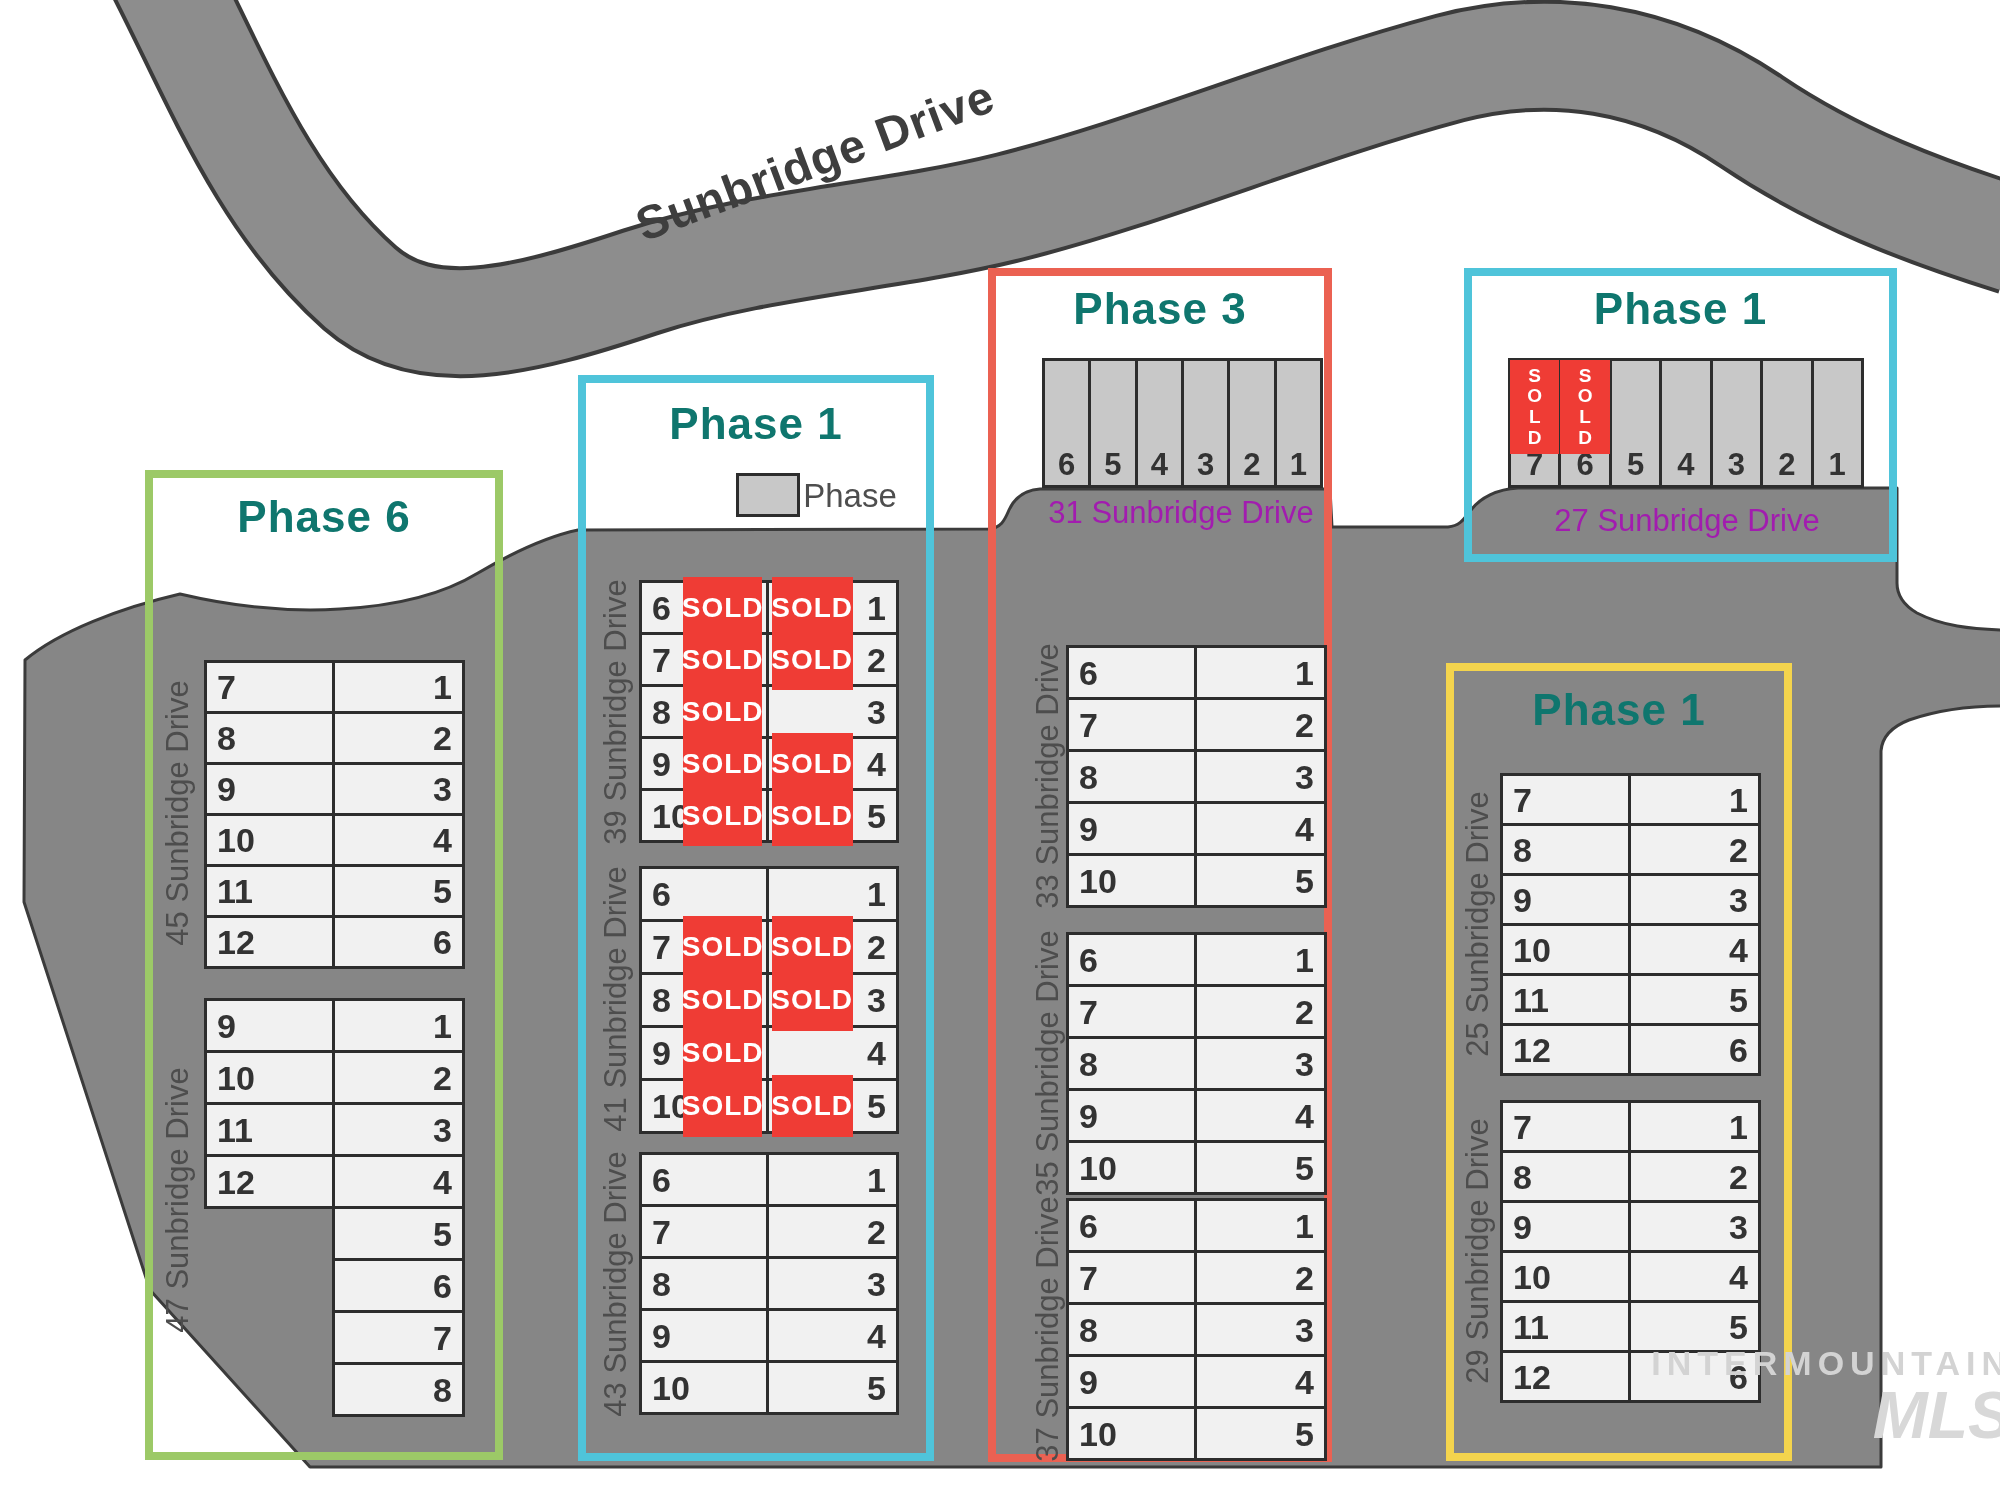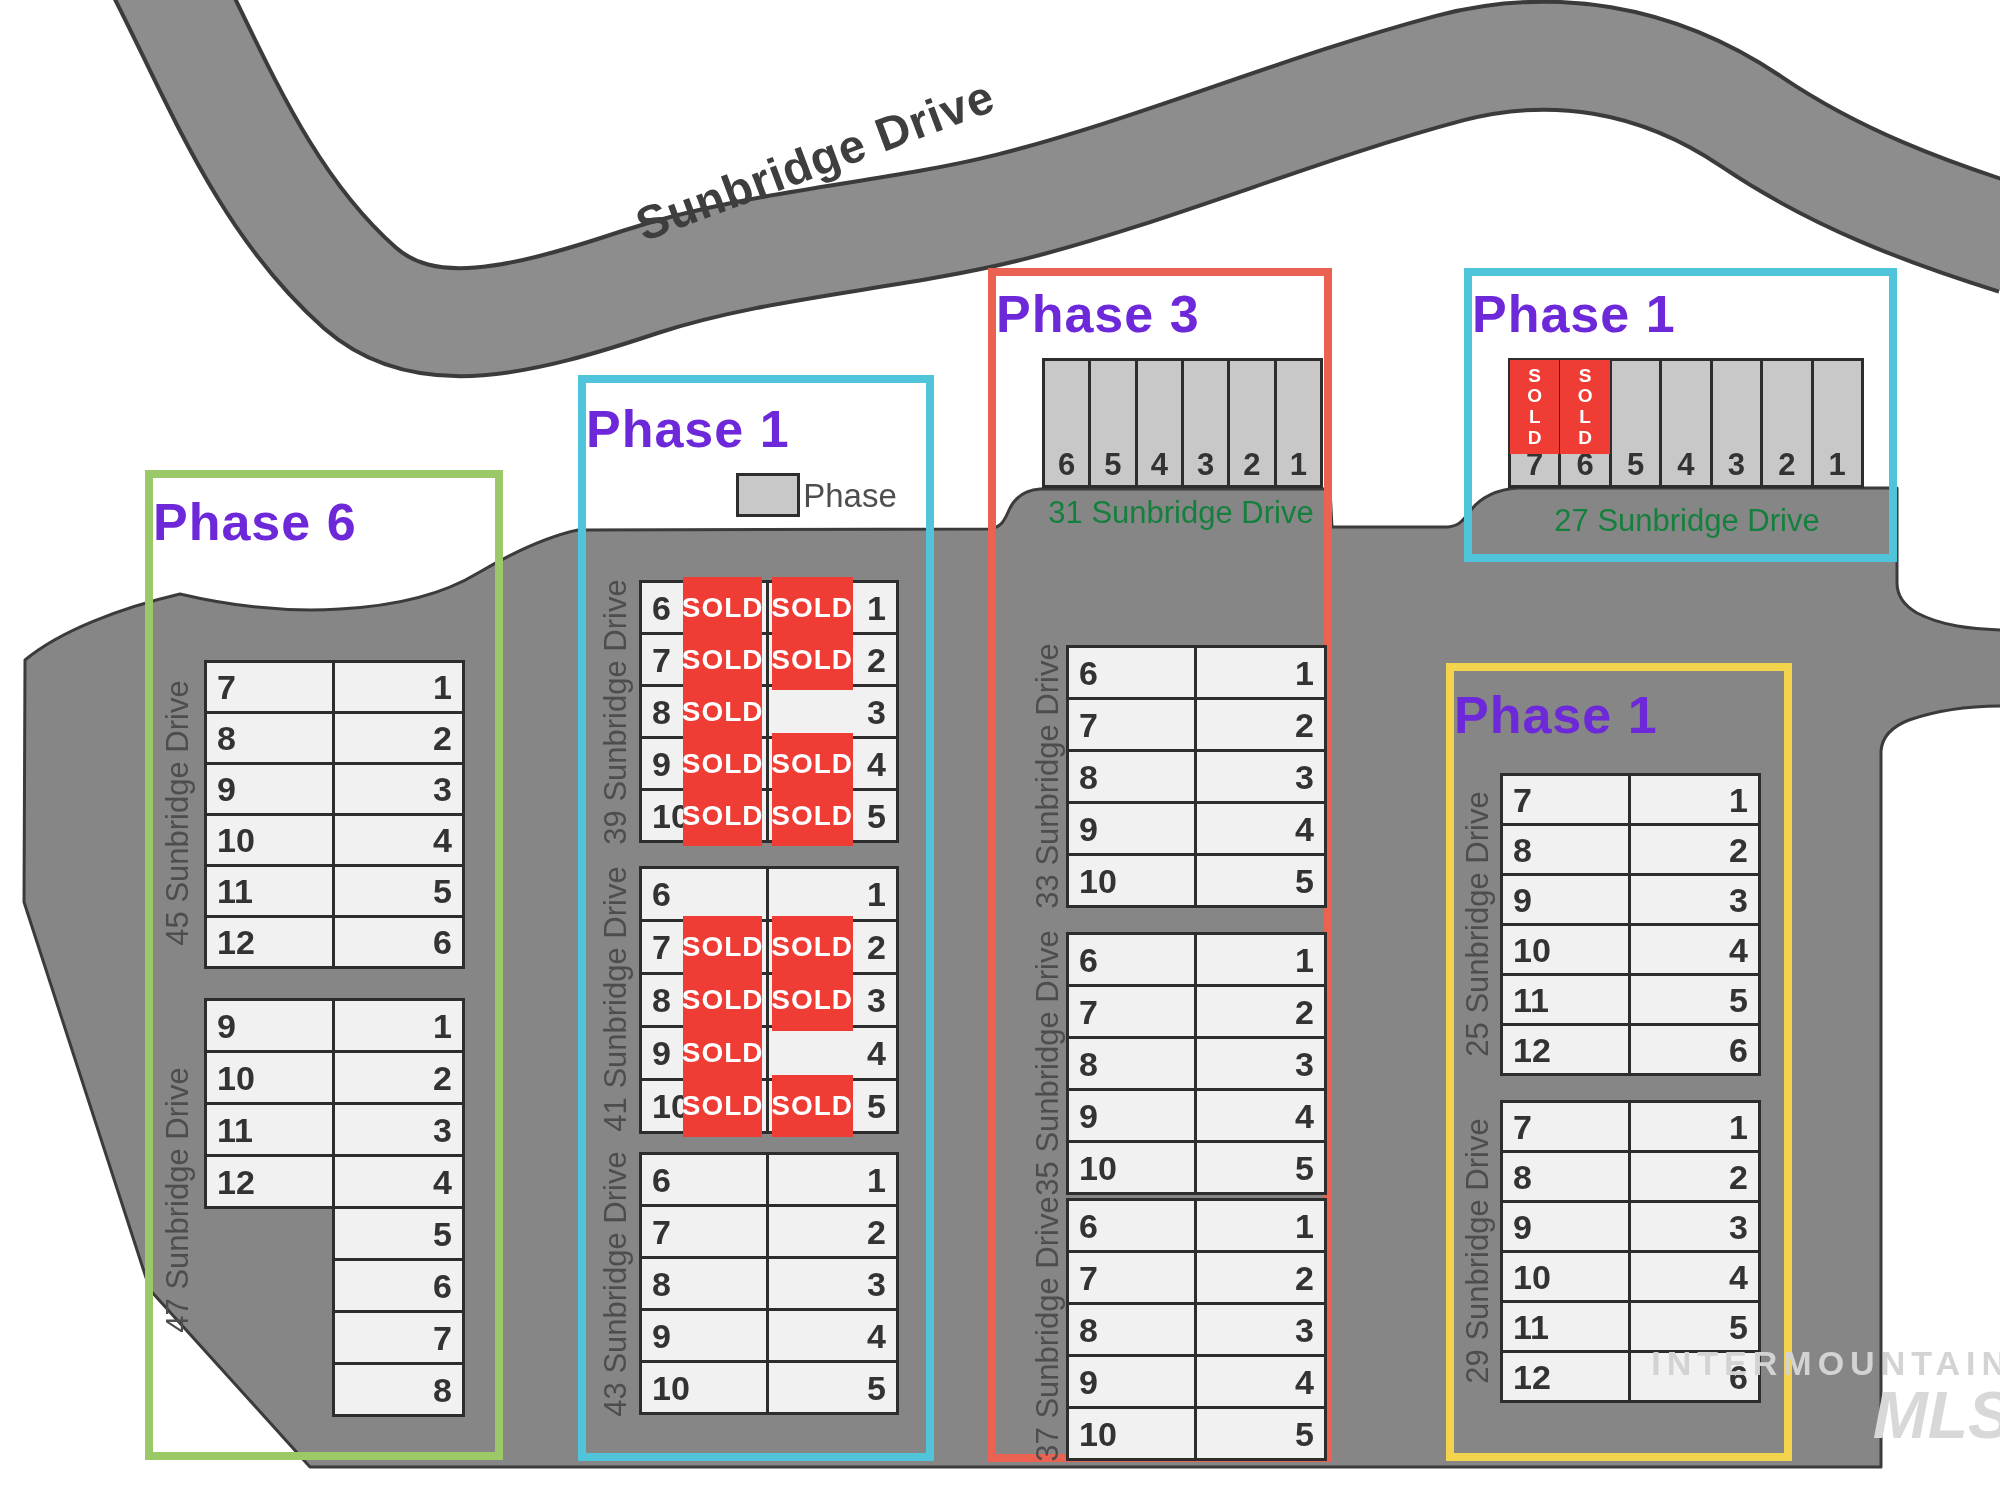--- a/index.html
+++ b/index.html
@@ -2,22 +2,22 @@
 <html><head>
 <meta charset="utf-8">
 <style>
   html,body{margin:0;padding:0;background:#ffffff;}
   .stage{position:relative;width:2000px;height:1495px;overflow:hidden;background:#ffffff;
          font-family:"Liberation Sans",sans-serif;}
   .stage svg{position:absolute;left:0;top:0;}
 
   
   .phase{position:absolute;border:8px solid #000;box-sizing:border-box;}
-  .phase-label{position:absolute;left:0;right:0;
-               font-size:52px;font-weight:700;color:#6d28d9;letter-spacing:1px;}
+  .phase-label{position:absolute;left:0;right:0;text-align:center;
+               font-size:44px;font-weight:700;color:#0f766e;letter-spacing:1px;}
 
   
   .bld{position:absolute;}
   .row{display:grid;grid-template-columns:1fr 1fr;}
   .cell{position:relative;box-sizing:border-box;background:#f1f1f1;
         border:3px solid #2d2d2d;height:calc(100% + 3px);}
   .cell.right{margin-left:-3px;}
   .cell.ghost{visibility:hidden;}
   .cell .num{position:absolute;top:50%;transform:translateY(-50%);
              font-size:34px;font-weight:700;color:#333333;}
@@ -38,21 +38,21 @@
                font-size:31px;font-weight:700;color:#333333;}
   .sold-v{position:absolute;left:-1px;right:-1px;top:-1px;height:94px;background:#ef3c35;
           color:#ffffff;font-weight:700;font-size:19px;line-height:1.08;
           display:flex;align-items:center;justify-content:center;text-align:center;
           white-space:pre-line;z-index:5;}
 
   
   .vlabel{position:absolute;transform:translate(-50%,-50%) rotate(-90deg);
           white-space:nowrap;font-size:31px;font-weight:500;color:#4d4d4d;}
   .hlabel{position:absolute;transform:translate(-50%,-50%);
-          white-space:nowrap;font-size:31px;font-weight:500;color:#15803d;}
+          white-space:nowrap;font-size:31px;font-weight:500;color:#a21caf;}
   .road-label{position:absolute;left:815px;top:160px;
           transform:translate(-50%,-50%) rotate(-20.5deg);
           white-space:nowrap;font-size:47px;font-weight:700;color:#3e3e3e;letter-spacing:1px;}
 
   
   .office-swatch{position:absolute;left:736px;top:473px;width:64px;height:44px;
           background:#c8c8c8;border:3px solid #2d2d2d;box-sizing:border-box;}
   .office-label{position:absolute;left:850px;top:496px;transform:translate(-50%,-50%);
           font-size:33px;font-weight:400;color:#4e4e4e;}
 

